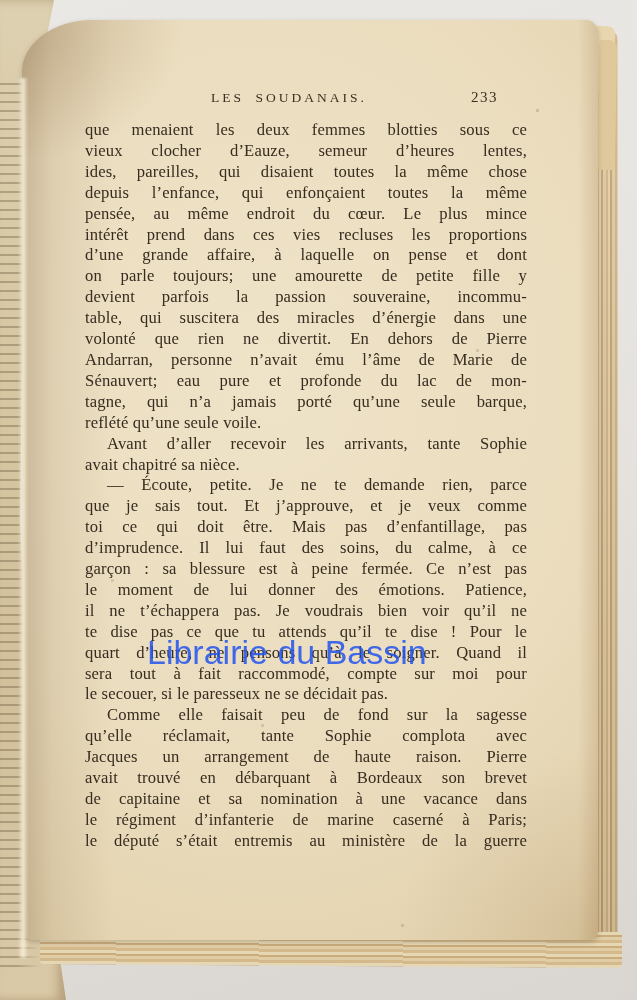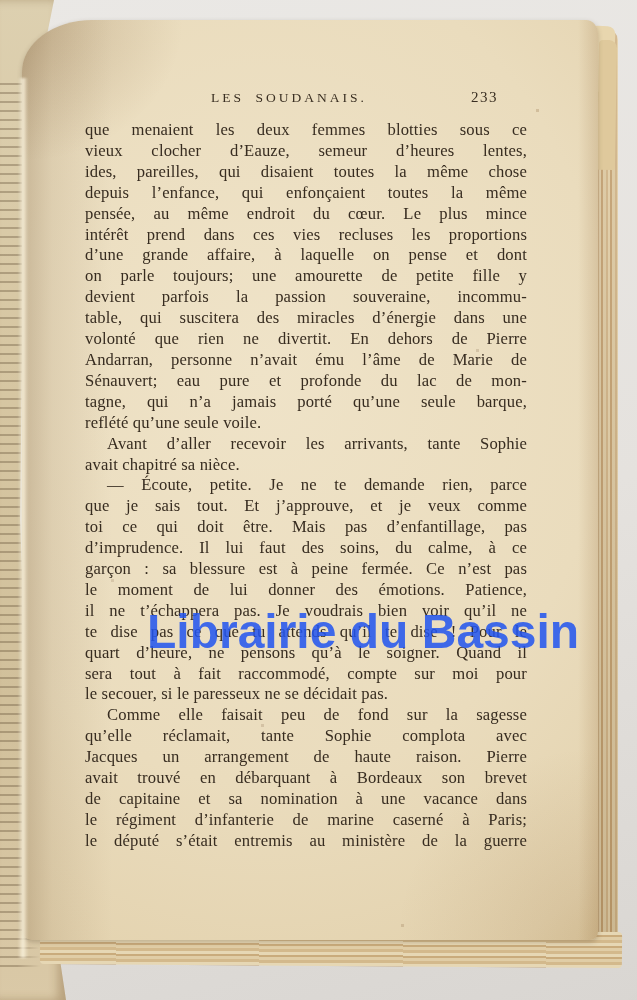--- a/index.html
+++ b/index.html
@@ -71,23 +71,23 @@
     position:absolute; top:100px; left:63px; width:442px; color:#372c20;
   }
   .line{
     font-size:16.6px; line-height:20.9px; white-space:normal;
     text-align:justify; text-align-last:justify; letter-spacing:.15px;
   }
   .line.para-end{text-align-last:left;}
   .line.indent{text-indent:22px;}
   
   .watermark{
-    position:absolute; left:147px; top:606px; z-index:12;
-    font-family:"Liberation Sans", sans-serif; font-weight:700;
-    font-size:48px; line-height:1.1; letter-spacing:0;
+    position:absolute; left:147px; top:634px; z-index:12;
+    font-family:"Liberation Sans", sans-serif; font-weight:400;
+    font-size:34px; line-height:1.1; letter-spacing:0;
     opacity:.85; white-space:nowrap;
   }
   .vignette{
     position:absolute; inset:0; z-index:11; pointer-events:none;
     background:radial-gradient(140% 110% at 50% 45%,transparent 60%,rgba(60,55,50,.12) 100%);
   }
 </style>
 </head>
 <body>
 

